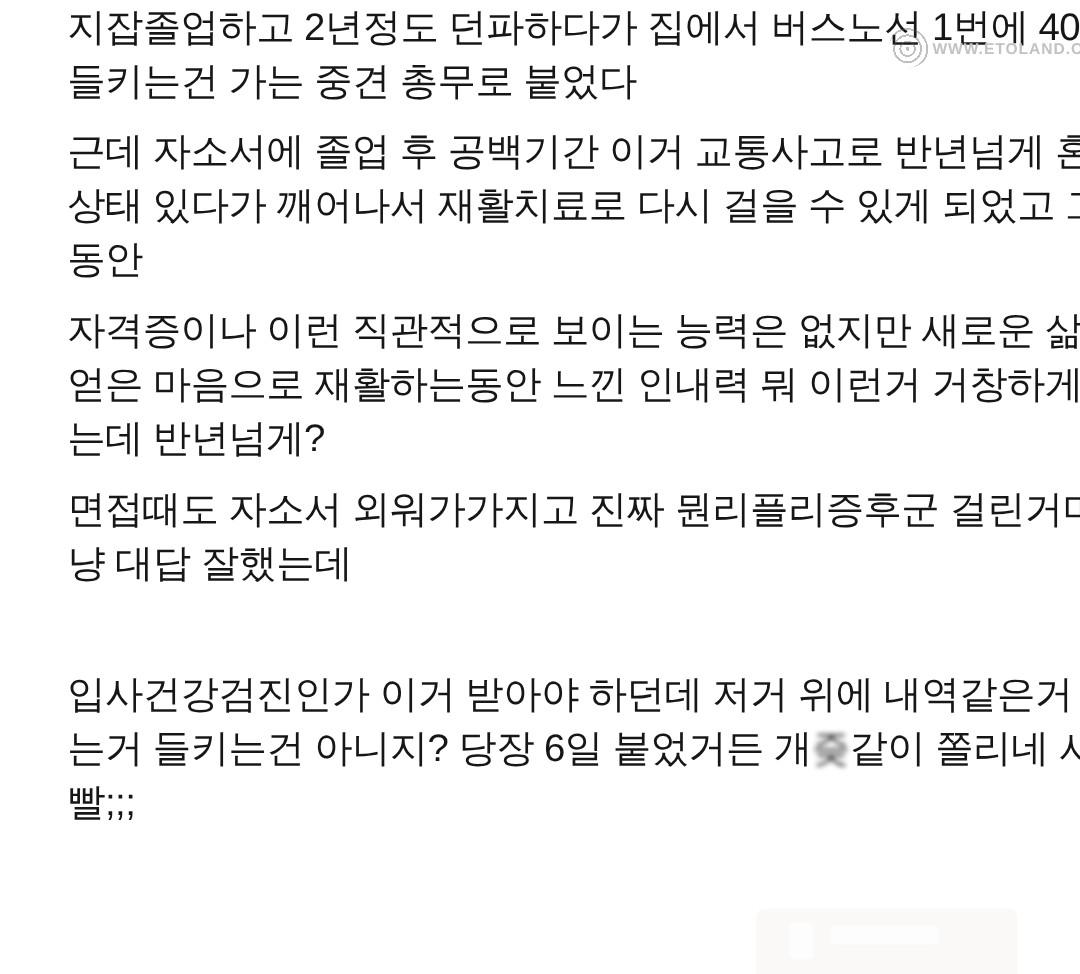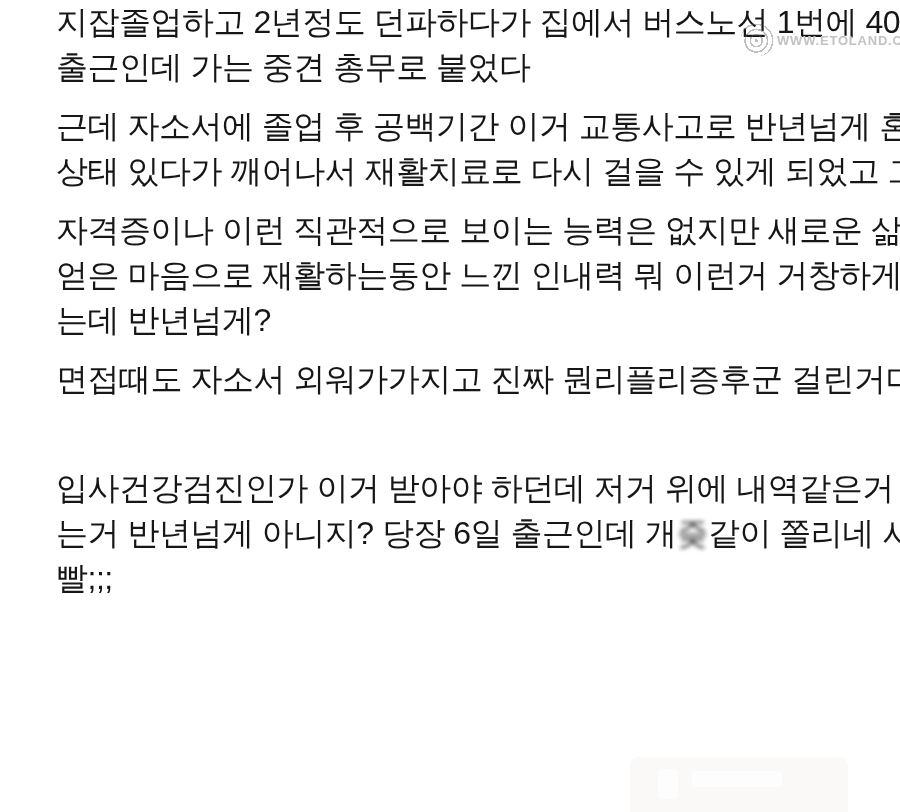--- a/index.html
+++ b/index.html
@@ -81,42 +81,44 @@
   .blob1 { left: 28px; top: 12px; width: 20px; height: 30px; }
   .blob2 { left: 62px; top: 14px; width: 90px; height: 16px; }
 </style>
 </head>
 <body>
 
 <main class="post">
 
   <p class="para">
     <span class="ln">지잡졸업하고 2년정도 던파하다가 집에서 버스노선 1번에 40분</span>
-    <span class="ln">출근인데 가는 중견 총무로 붙었다</span>
+    <span class="ln">들키는건 가는 중견 총무로 붙었다</span>
   </p>
 
   <p class="para">
     <span class="ln">근데 자소서에 졸업 후 공백기간 이거 교통사고로 반년넘게 혼수</span>
     <span class="ln">상태 있다가 깨어나서 재활치료로 다시 걸을 수 있게 되었고 그</span>
+    <span class="ln">동안</span>
   </p>
 
   <p class="para">
     <span class="ln">자격증이나 이런 직관적으로 보이는 능력은 없지만 새로운 삶을</span>
     <span class="ln">얻은 마음으로 재활하는동안 느낀 인내력 뭐 이런거 거창하게 했</span>
     <span class="ln">는데 반년넘게?</span>
   </p>
 
   <p class="para">
     <span class="ln">면접때도 자소서 외워가가지고 진짜 뭔리플리증후군 걸린거마</span>
+    <span class="ln">냥 대답 잘했는데</span>
   </p>
 
   <p class="para para-last">
     <span class="ln">입사건강검진인가 이거 받아야 하던데 저거 위에 내역같은거 없</span>
     <span class="ln">
-      <span>는거 반년넘게 아니지? 당장 6일 출근인데 개</span><span class="censored">즞</span><span>같이 쫄리네 시</span>
+      <span>는거 들키는건 아니지? 당장 6일 붙었거든 개</span><span class="censored">즞</span><span>같이 쫄리네 시</span>
     </span>
     <span class="ln">빨;;;</span>
   </p>
 
 </main>
 
 <div class="sitewm">
   <span class="wm-icon"></span>
   <span class="wm-text">WWW.ETOLAND.CO.KR</span>
 </div>

